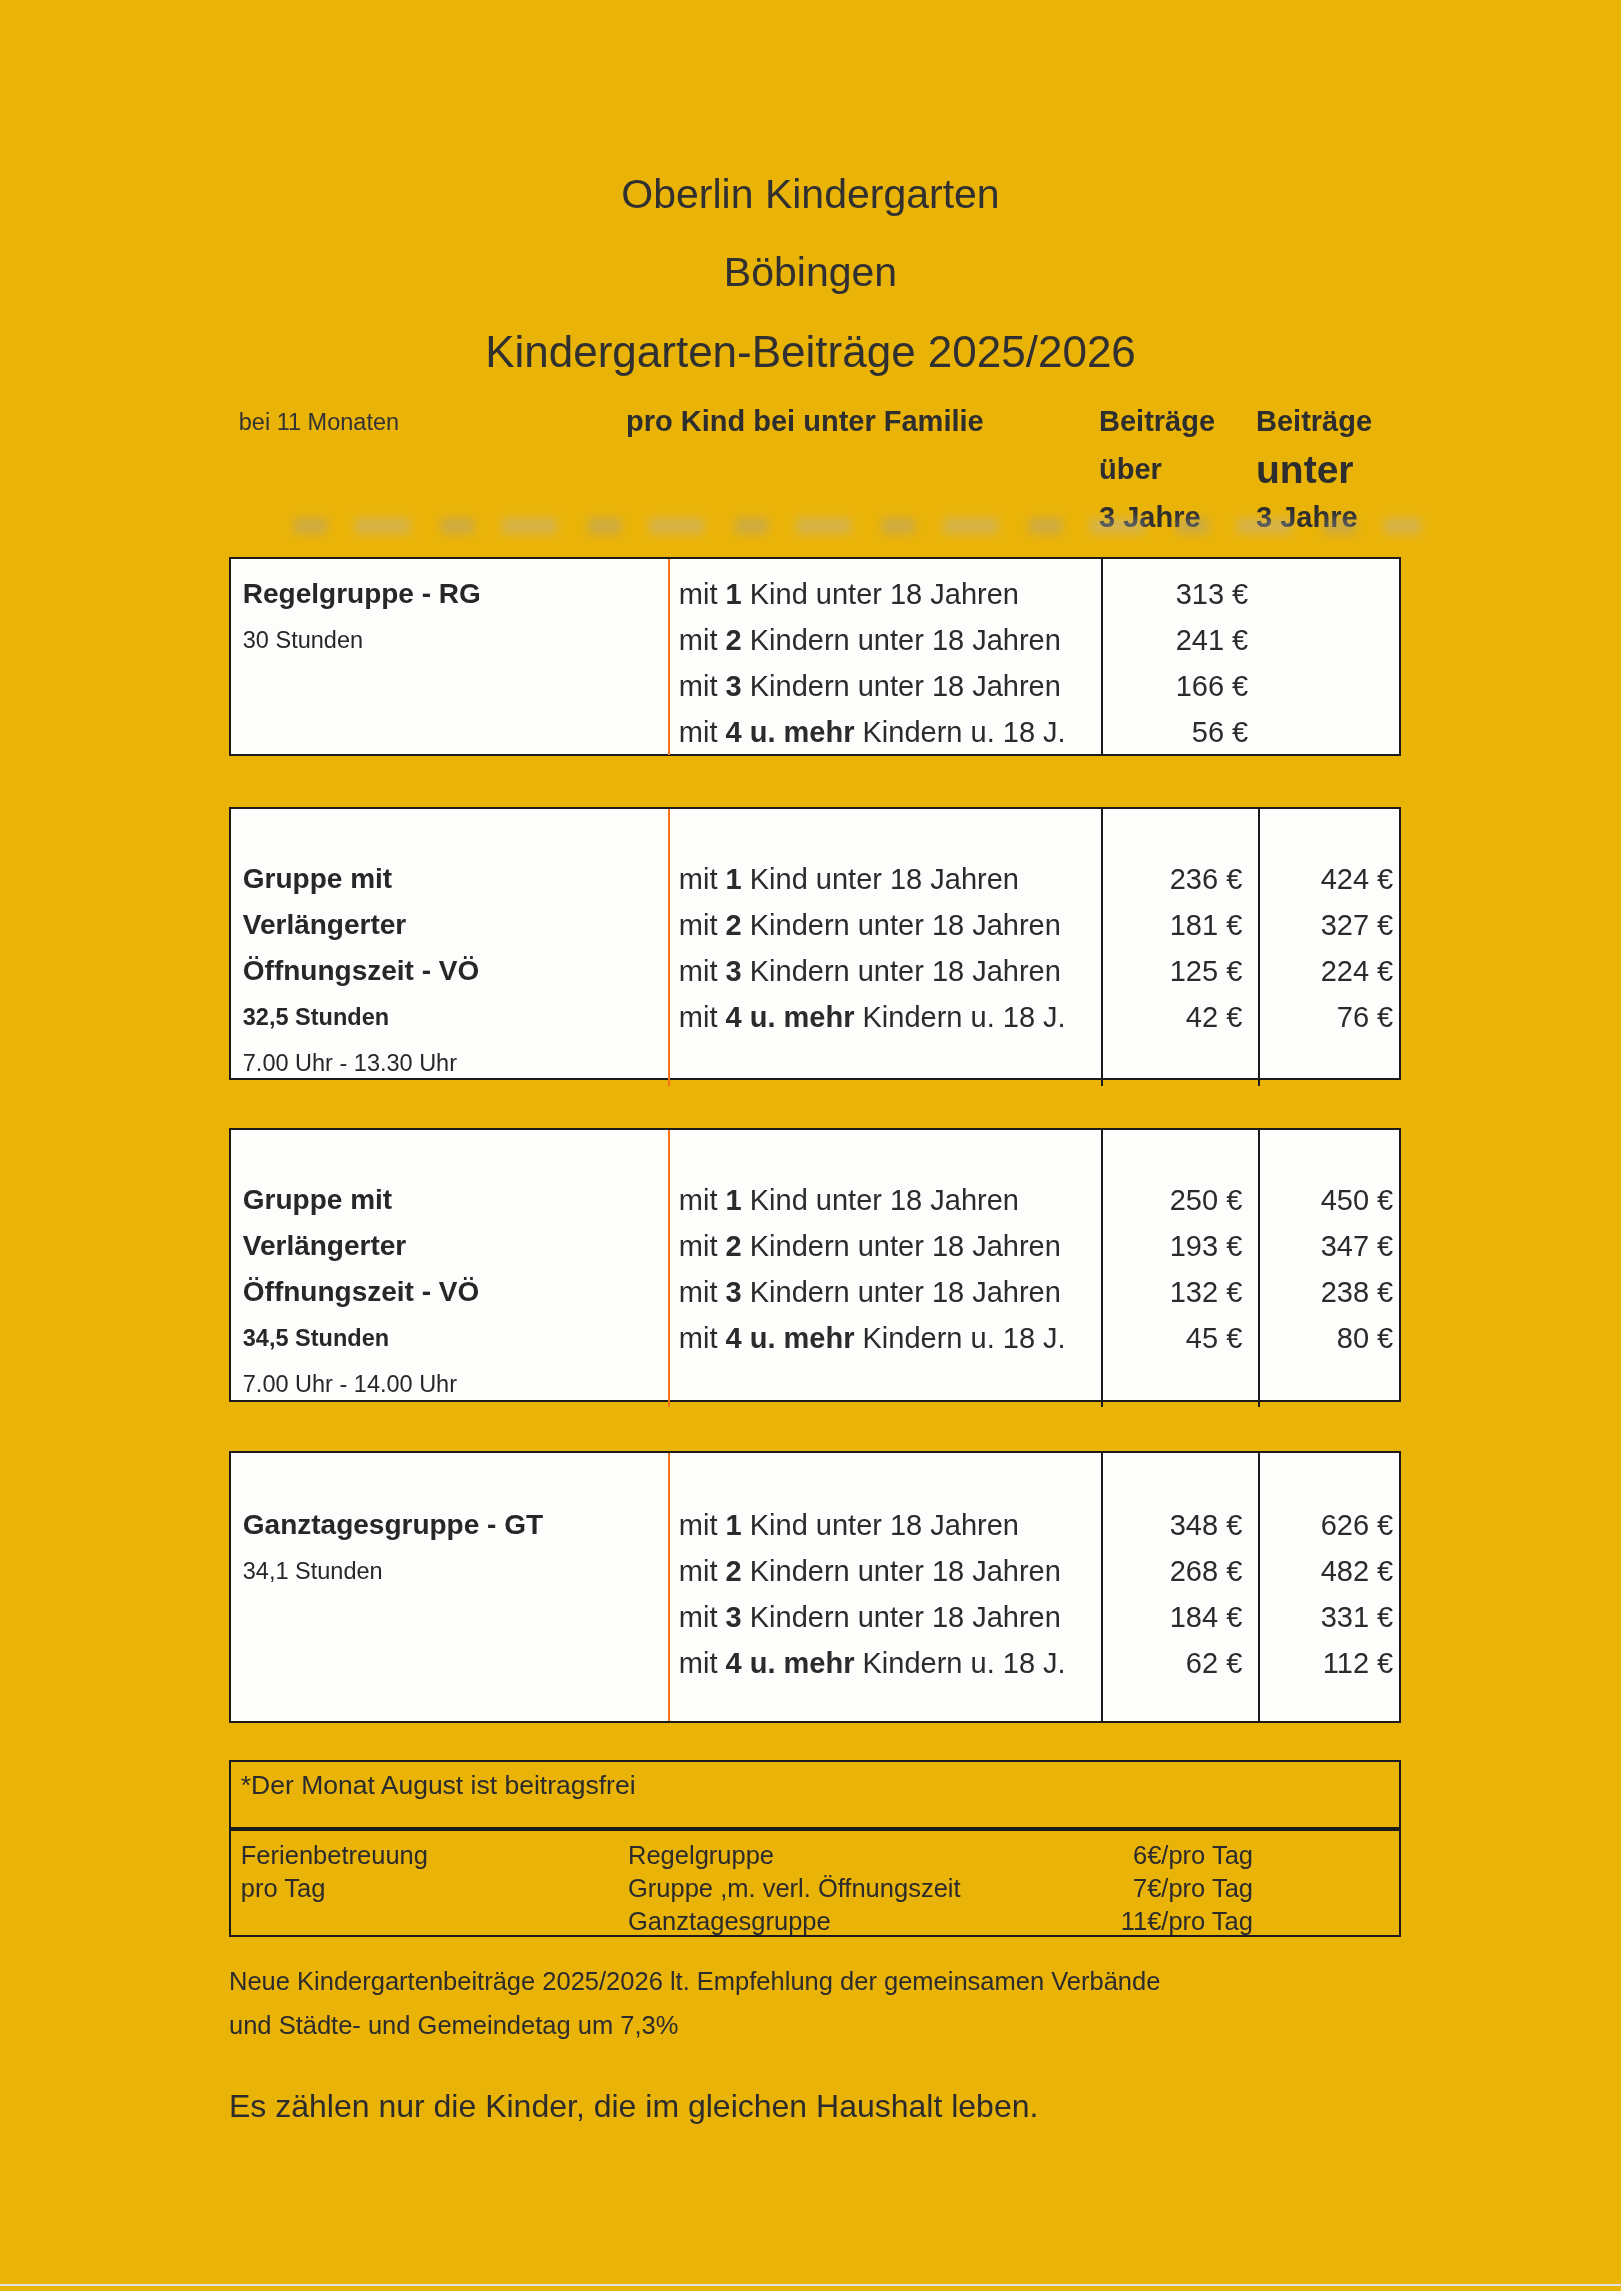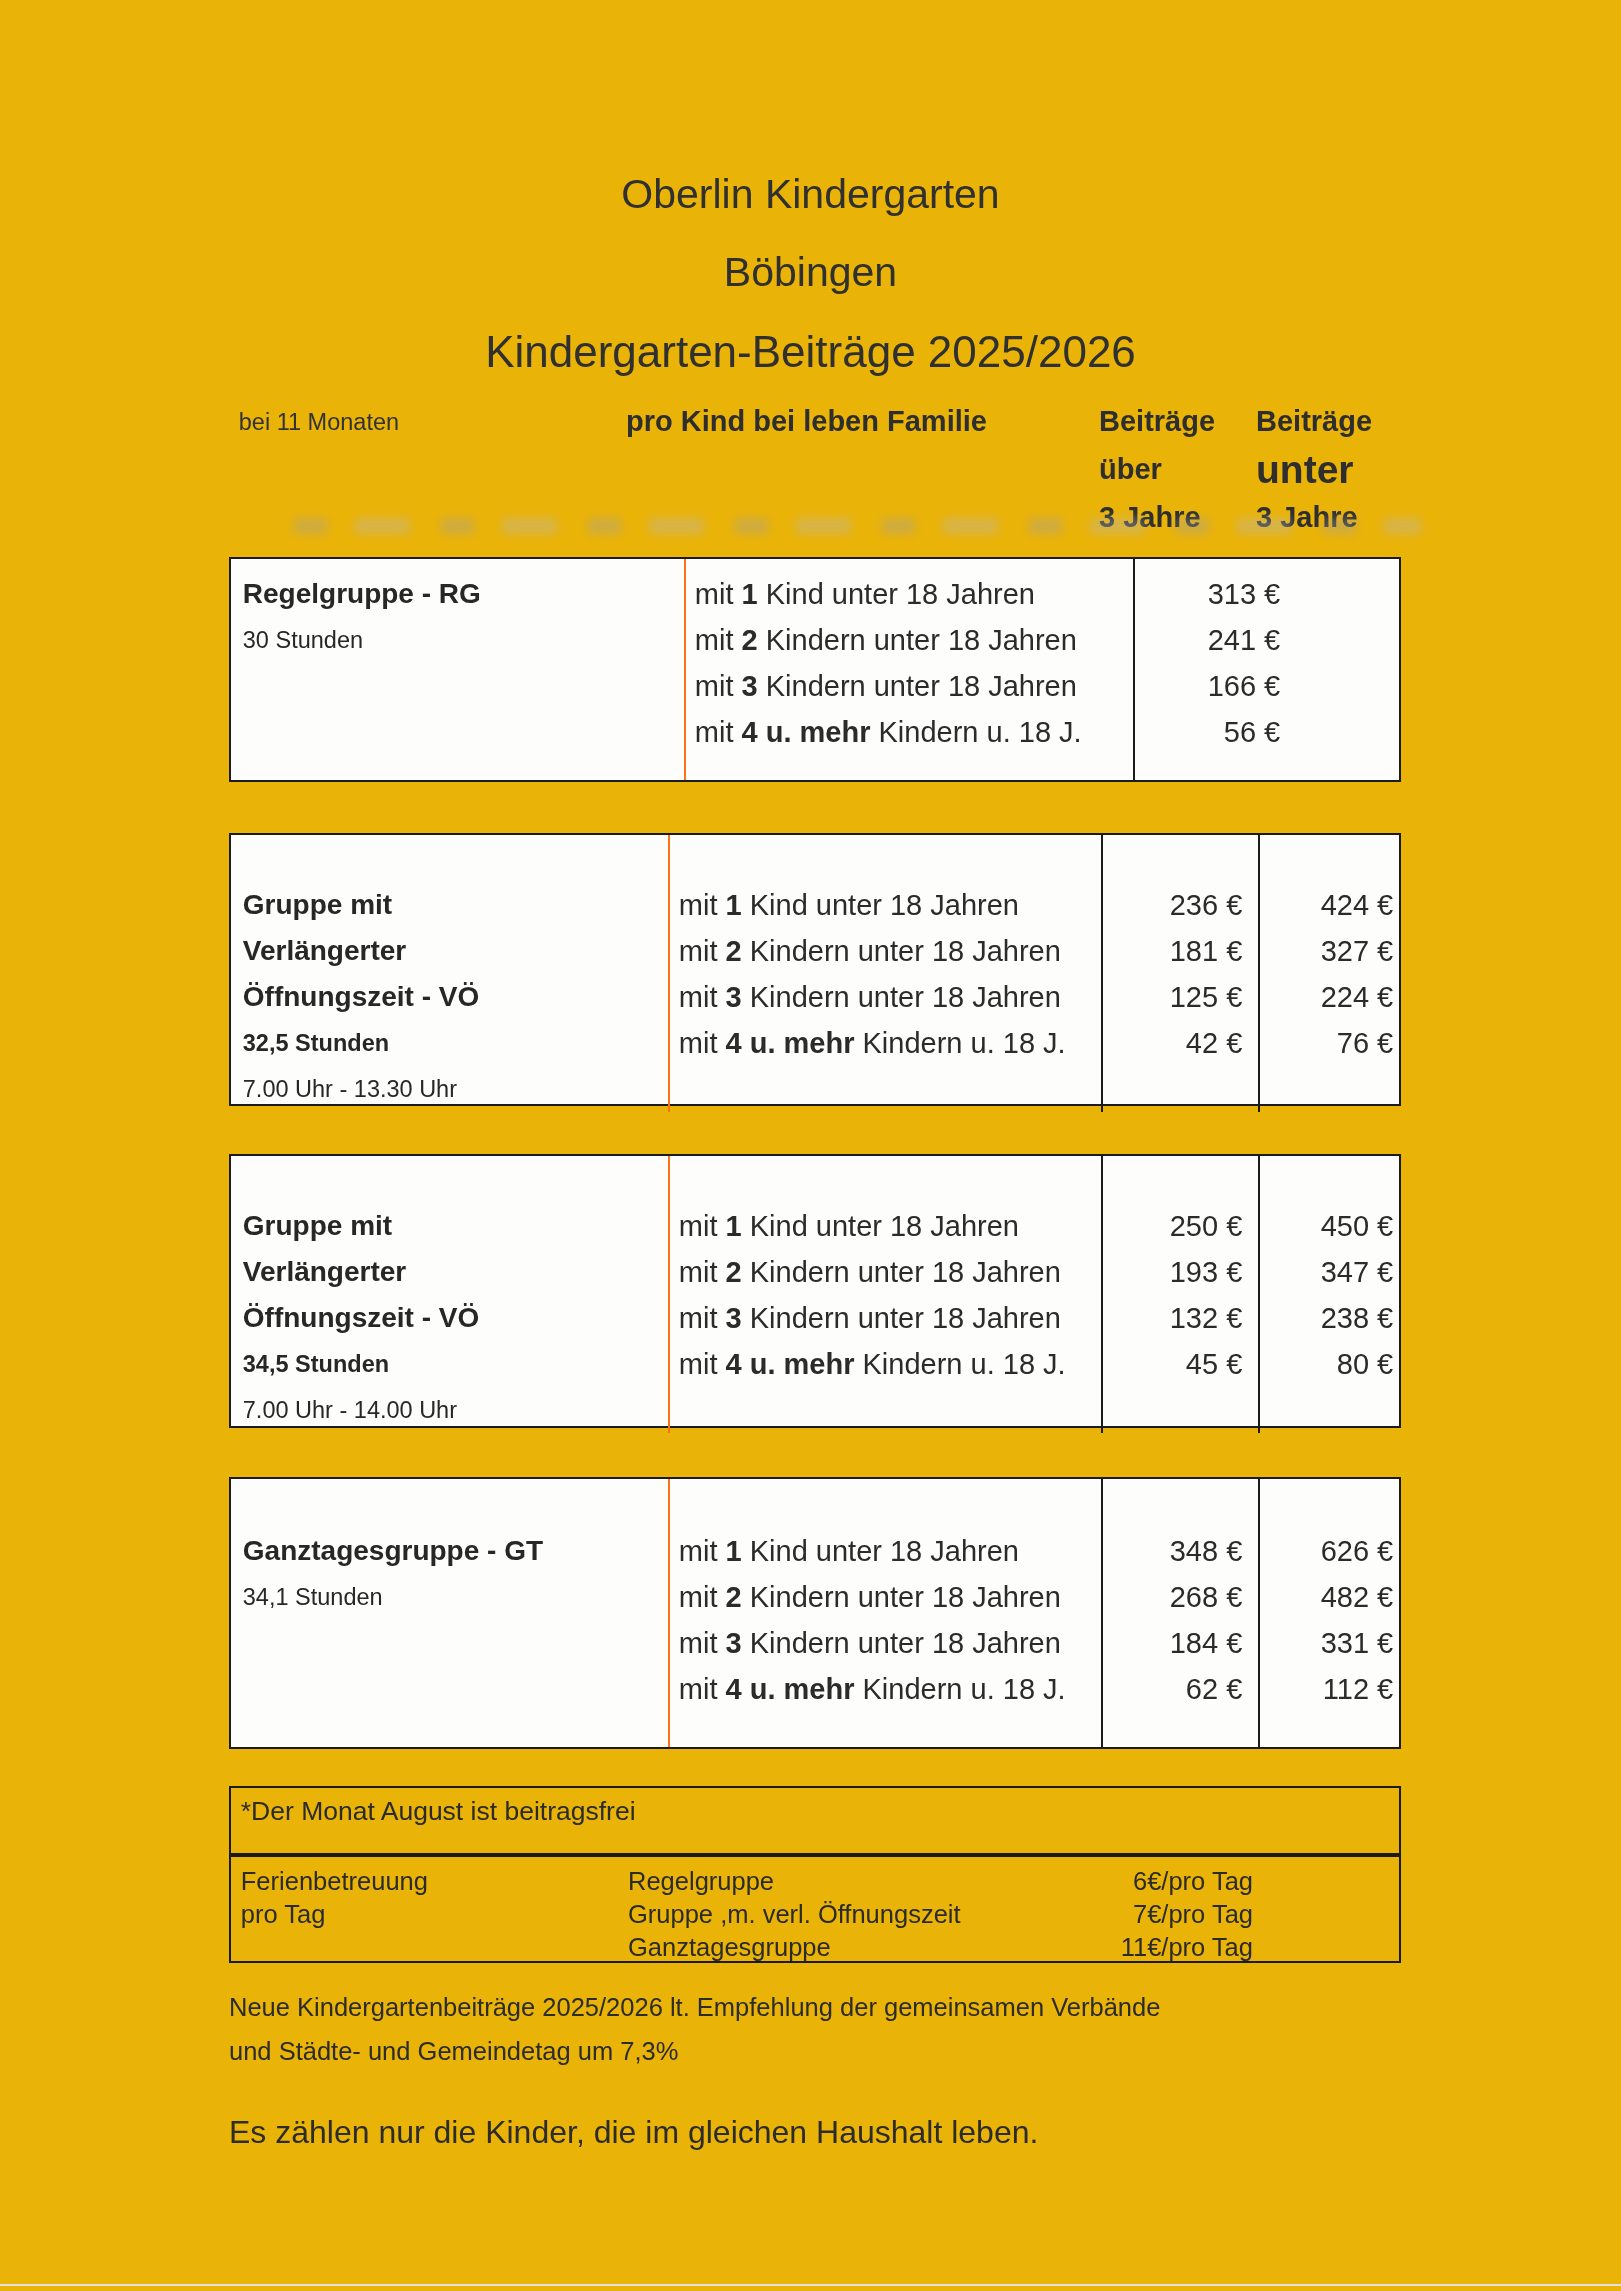--- a/index.html
+++ b/index.html
@@ -30,21 +30,21 @@
     position:absolute;left:294px;top:518px;width:1127px;height:15.7px;
     background:repeating-linear-gradient(90deg,#9f9f9f 0 33px,transparent 33px 61px,#b5b5b5 61px 116px,transparent 116px 147px);
     filter:blur(4.9px);opacity:.38;
   }
   .scan-edge{position:absolute;left:0;bottom:5.9px;width:100%;height:2px;background:#e2e2e1;}
   
   .ftable{
     display:grid;grid-template-columns:397px 473px 157px 145px;
     border:2.9px solid #1b1b1b;box-sizing:border-box;background:#fdfdfc;
   }
-  .ft0{margin-top:17.6px;height:225px;gap:16px;}
+  .ft0{margin-top:17.6px;height:199px;}
   .ft1{margin-top:51px;height:273px;}
   .ft2{margin-top:48px;height:274px;}
   .ft3{margin-top:49px;height:272px;}
   .col{box-sizing:border-box;padding-top:11.8px;}
   .ft1 .col,.ft2 .col{padding-top:47px;}
   .ft3 .col{padding-top:49px;}
   .c-group{padding-left:11.8px;}
   .c-desc{border-left:2px solid #f97316;padding-left:8.8px;margin-left:40px;}
   .c-price{border-left:2px solid #1b1b1b;text-align:right;padding-right:15.7px;}
   .c-under{padding-right:9.8px;}
@@ -82,21 +82,21 @@
   <div class="title-block">
     <div class="title-line">Oberlin Kindergarten</div>
     <div class="title-line">Böbingen</div>
     <div class="title-line big">Kindergarten-Beiträge 2025/2026</div>
   </div>
 
   <div class="content">
 
     <div class="grid4 headrow">
       <div class="h-small">bei 11 Monaten</div>
-      <div class="h-cell h-line">pro Kind bei leben Familie</div>
+      <div class="h-cell h-line">pro Kind bei unter Familie</div>
       <div>
         <div class="h-cell h-line">Beiträge</div>
         <div class="h-cell h-line mid">über</div>
         <div class="h-cell h-line">3 Jahre</div>
       </div>
       <div>
         <div class="h-cell h-line">Beiträge</div>
         <div class="h-cell h-line mid h-unter">unter</div>
         <div class="h-cell h-line">3 Jahre</div>
       </div>

